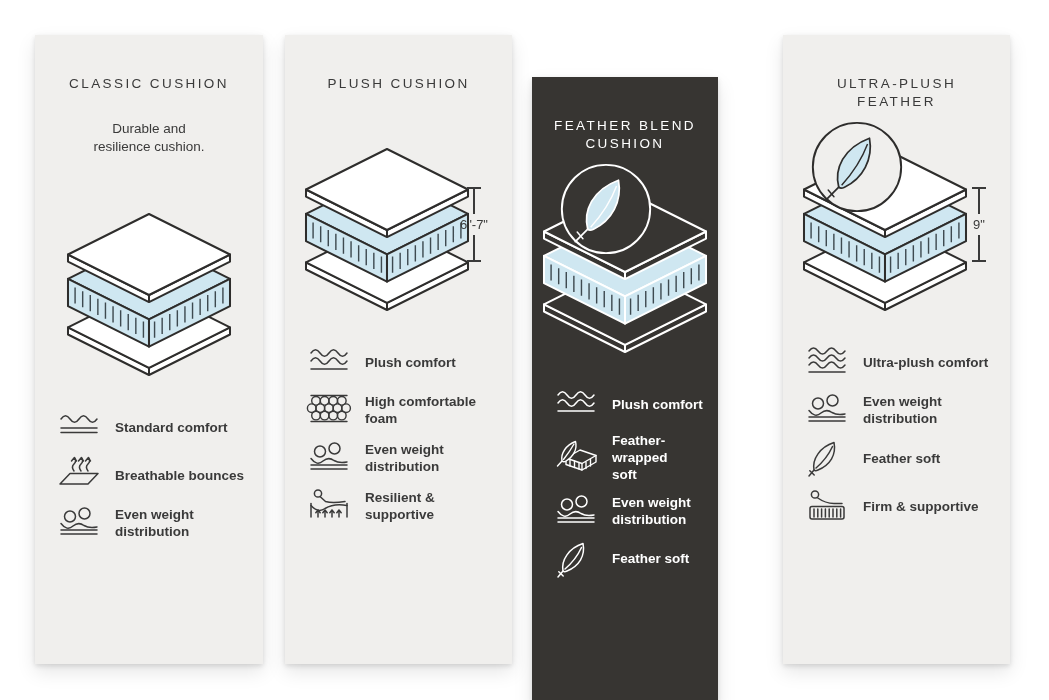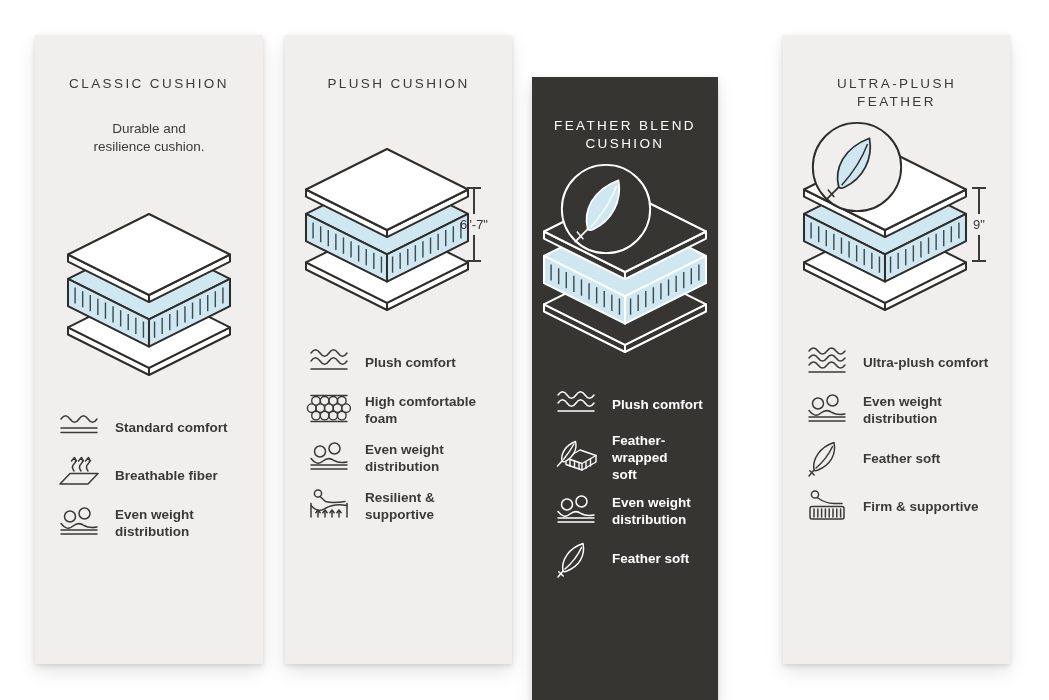--- a/index.html
+++ b/index.html
@@ -234,21 +234,21 @@
           </svg>
         </span>
       <span class="flabel">Standard comfort</span>
     </li>
     <li class="feature">
       <span class="ficon">
           <svg viewBox="0 0 44 40" stroke="var(--ink)">
             <use href="#icon-breathable"></use>
           </svg>
         </span>
-      <span class="flabel">Breathable fiber</span>
+      <span class="flabel">Breathable bounces</span>
     </li>
     <li class="feature">
       <span class="ficon">
           <svg viewBox="0 0 44 40" stroke="var(--ink)">
             <use href="#icon-evenweight"></use>
           </svg>
         </span>
       <span class="flabel">Even weight
 distribution</span>
     </li>

